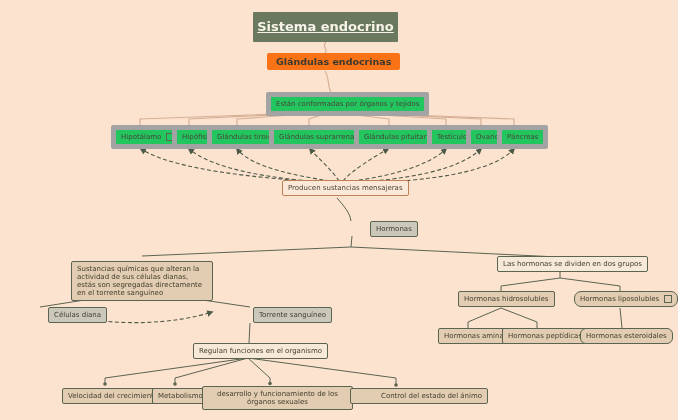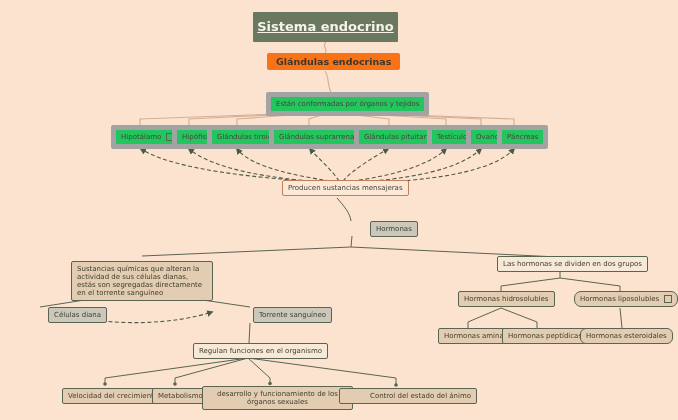--- a/index.html
+++ b/index.html
@@ -112,21 +112,21 @@
 
   <div class="node node-gray" style="left:12px;top:307px;">Células diana</div>
 
   <div class="node node-gray" style="left:217px;top:307px;">Torrente sanguíneo</div>
 
   <div class="node node-light" style="left:193px;top:343px;">Regulan funciones en el organismo</div>
 
   <div class="node node-tan" style="left:62px;top:388px;">Velocidad del crecimiento</div>
   <div class="node node-tan" style="left:152px;top:388px;">Metabolismo</div>
   <div class="node node-tan wrap" style="left:202px;top:386px;width:151px;">desarrollo y funcionamiento de los órganos sexuales</div>
-  <div class="node node-tan" style="left:339px;top:388px;padding-left:30px;">Control del estado del ánimo</div>
+  <div class="node node-tan" style="left:350px;top:388px;padding-left:30px;">Control del estado del ánimo</div>
 
   <div class="node node-light" style="left:497px;top:256px;">Las hormonas se dividen en dos grupos</div>
 
   <div class="node node-tan" style="left:458px;top:291px;">Hormonas hidrosolubles</div>
 
   <div class="node node-tan" style="left:574px;top:291px;border-radius:7px;">
     <span>Hormonas liposolubles</span><span class="sq-icon"></span>
   </div>
 
   <div class="node node-tan" style="left:438px;top:328px;">Hormonas aminas</div>

